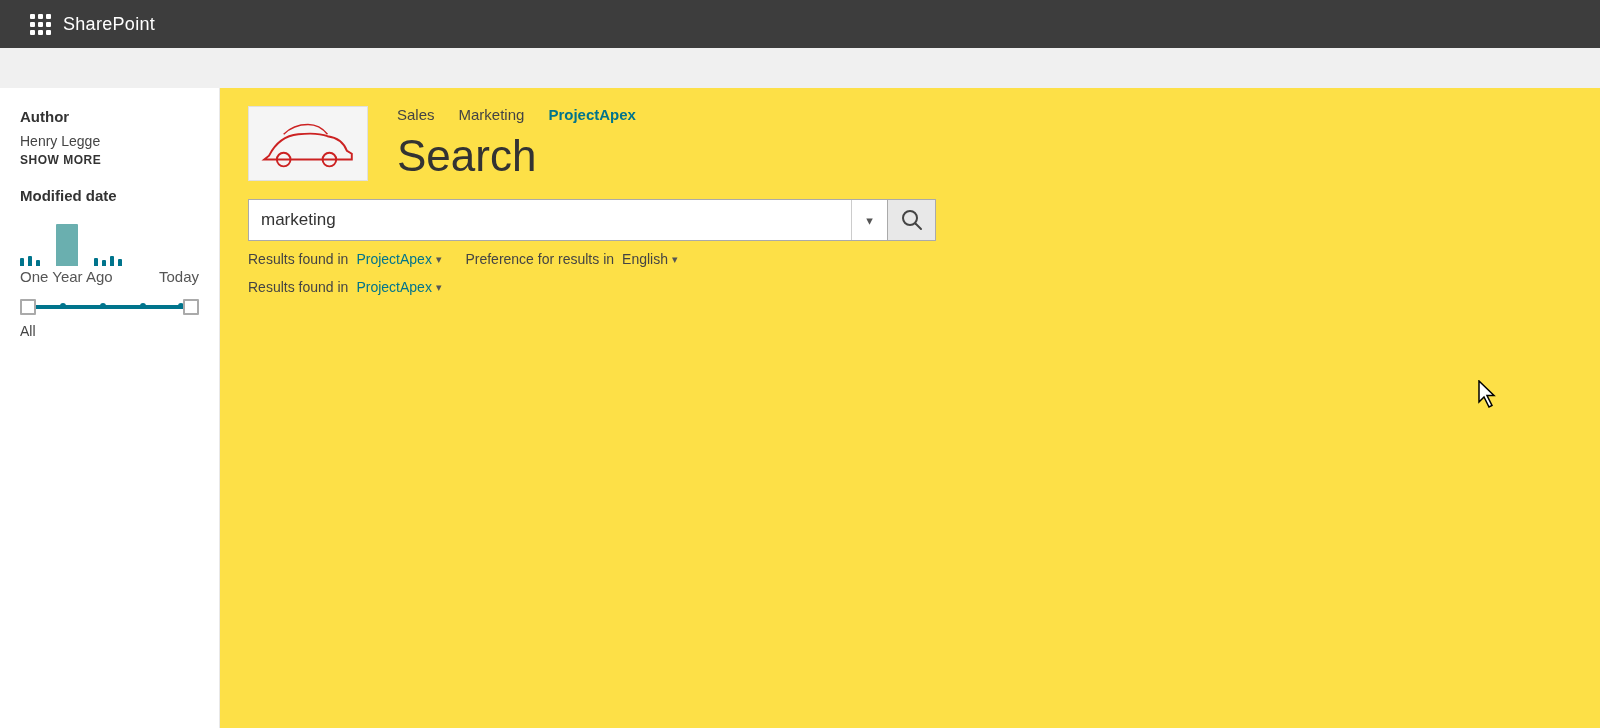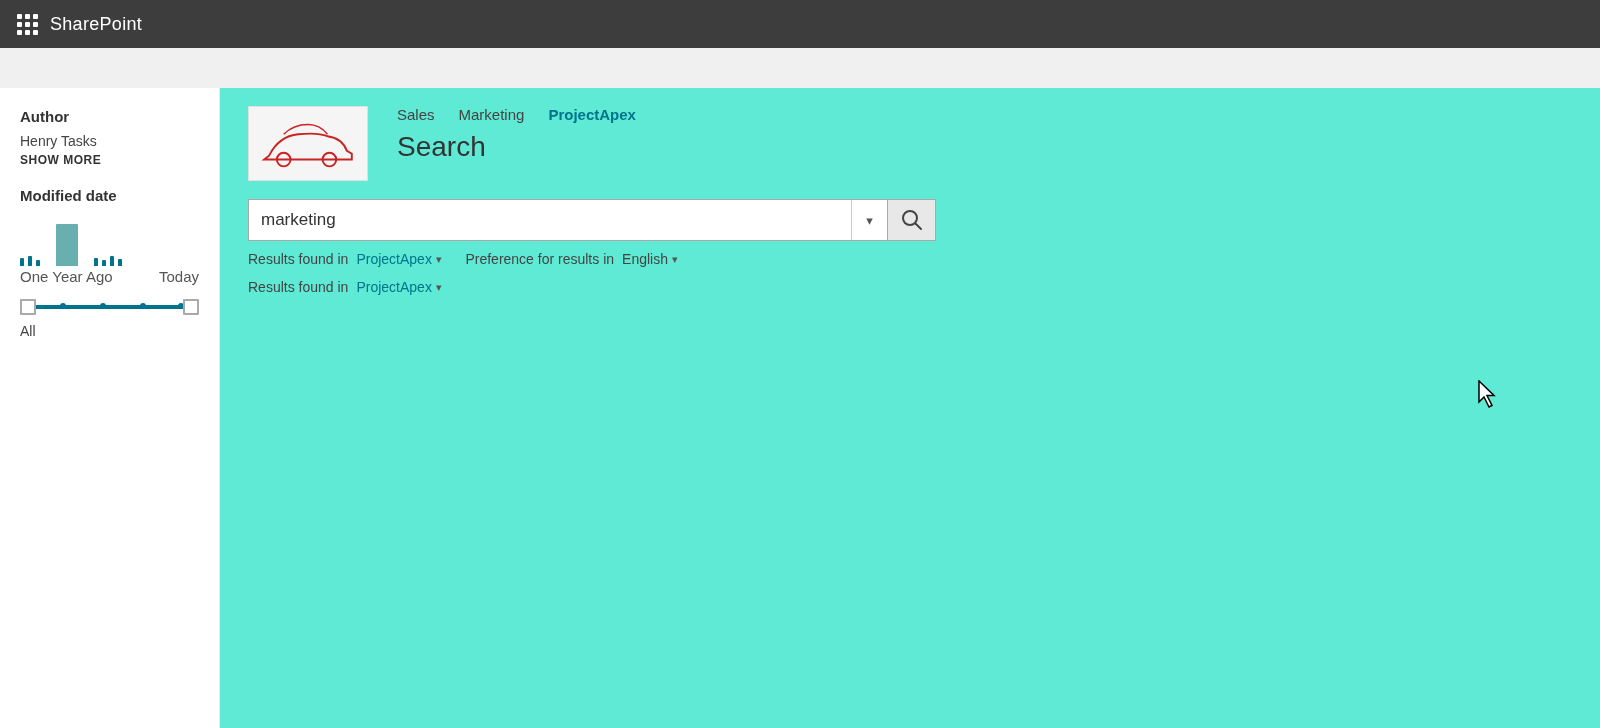--- a/index.html
+++ b/index.html
@@ -4,21 +4,21 @@
   <style>
     * { margin: 0; padding: 0; box-sizing: border-box; }
     body { font-family: 'Segoe UI', Arial, sans-serif; background: #f4f4f4; width: 1600px; height: 728px; overflow: hidden; }
 
     
     .top-nav {
       background: #3d3d3d;
       height: 48px;
       display: flex;
       align-items: center;
-      padding: 0 17px;
+      padding: 0 30px;
       gap: 12px;
     }
     .waffle-icon {
       color: #fff;
       font-size: 18px;
       cursor: pointer;
       display: grid;
       grid-template-columns: repeat(3, 5px);
       grid-template-rows: repeat(3, 5px);
       gap: 3px;
@@ -73,21 +73,21 @@
       color: #444;
       text-decoration: none;
       cursor: pointer;
     }
     .nav-link.active {
       color: #00748c;
       font-weight: 600;
     }
 
     .page-title {
-      font-size: 28px;
+      font-size: 44px;
       font-weight: 300;
       color: #333;
       margin-top: 4px;
     }
 
     
     .content-right {
       flex: 1;
       padding: 0;
     }
@@ -362,25 +362,25 @@
         <div class="waffle-dot"></div>
       <div class="waffle-dot"></div>
         <div class="waffle-dot"></div>
         <div class="waffle-dot"></div>
     </div>
     <span class="app-title">SharePoint</span>
   </div>
 
   <div class="sub-nav"></div>
 
-  <div style="display:flex; background:#5eead4; height: calc(728px - 88px);">
+  <div style="display:flex; background:#fde047; height: calc(728px - 88px);">
 
     <div class="sidebar">
       <div class="sidebar-section-title">Author</div>
-      <div class="sidebar-author-name">Henry Tasks</div>
+      <div class="sidebar-author-name">Henry Legge</div>
       <div class="sidebar-show-more">SHOW MORE</div>
 
       <div class="sidebar-date-title">Modified date</div>
 
       <div class="date-chart">
         <div class="chart-bars">
 
           <div class="chart-bar accent" style="height:8px;"></div>
           <div class="chart-bar accent" style="height:10px;"></div>
           <div class="chart-bar accent" style="height:6px;"></div>

